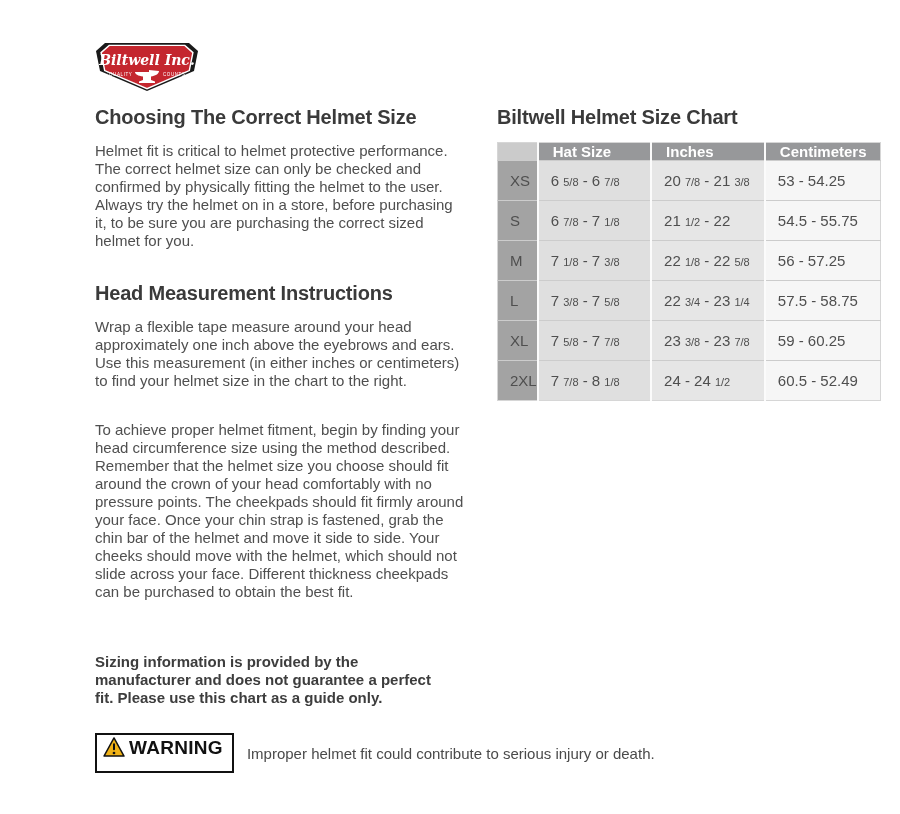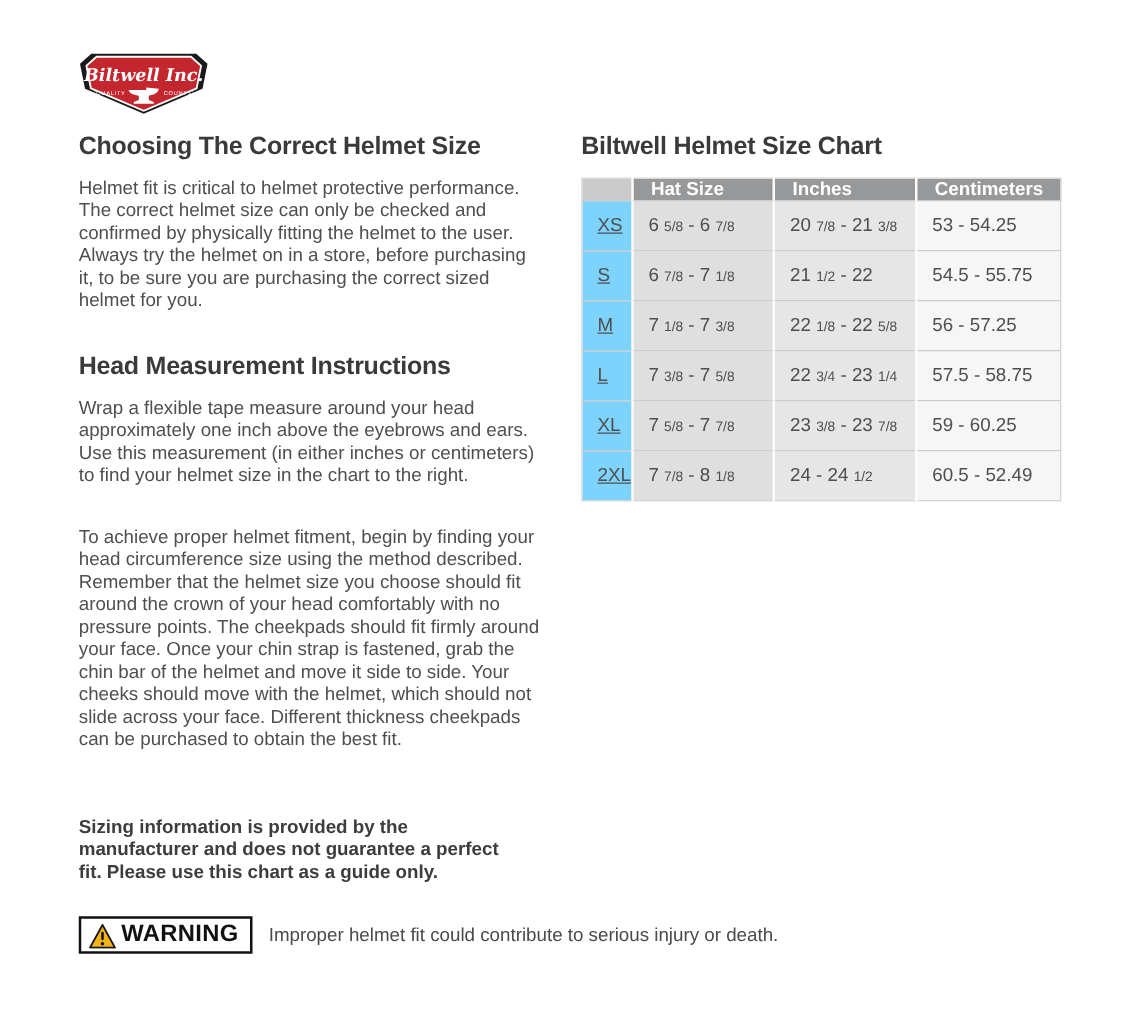--- a/index.html
+++ b/index.html
@@ -4,21 +4,21 @@
 <style>
   * { box-sizing: border-box; }
   html, body { margin: 0; padding: 0; }
   body {
     width: 900px; height: 814px;
     background: #ffffff;
     font-family: "Liberation Sans", sans-serif;
     color: #4f4f4f;
     overflow: hidden;
   }
-  .page { padding: 42px 30px 0 63px; }
+  .page { padding: 42px 30px 0 63px; margin-left: 32px; }
 
   
   .logo { width: 104px; height: 50px; }
   .logo svg { display: block; width: 104px; height: 50px; }
 
   
   .columns { display: flex; align-items: flex-start; margin-top: 13px; }
   .left-col  { width: 372px; flex: 0 0 372px; }
   .right-col { width: 384px; flex: 0 0 384px; margin-left: 30px; }
 
@@ -44,25 +44,25 @@
     width: 356px;
     font-size: 15px;
     line-height: 18px;
     font-weight: bold;
     color: #3d3d3d;
   }
 
   
   .warning-row { margin-top: 26px; display: flex; align-items: center; white-space: nowrap; }
   .warning-box {
-    display: inline-flex; align-items: flex-end;
+    display: inline-flex; align-items: flex-start;
     border: 2px solid #111111;
     background: #ffffff;
     padding: 2px 9px 2px 6px;
-    height: 30px;
+    height: 40px;
   }
   .warning-box .tri { width: 22px; height: 20px; margin-right: 4px; }
   .warning-label {
     font-size: 19px; font-weight: bold; color: #111111;
     letter-spacing: 0.3px;
   }
   .warning-text { margin-left: 13px; font-size: 15px; color: #4a4a4a; }
 
   
   .chart-title {
@@ -83,21 +83,21 @@
   table.size-chart thead th {
     background: #97989a;
     color: #ffffff;
     font-weight: bold;
     text-align: left;
     height: 16px;
     padding: 0 0 0 14px;
   }
   table.size-chart thead th.corner { background: #cbcbcb; width: 38px; padding: 0; }
   table.size-chart td { height: 40px; padding: 0 0 0 12px; }
-  td.c-size { background: #7dd3fc; width: 38px; padding-left: 8px; text-decoration: underline; }
+  td.c-size { background: #a3a3a3; width: 38px; padding-left: 8px; }
   td.c-hat  { background: #dfdfdf; width: 115px; }
   td.c-in   { background: #e6e6e6; width: 115px; }
   td.c-cm   { background: #f6f6f6; width: 116px; }
   span.frac { font-size: 11px; }
 </style>
 </head>
 <body>
 
 <div class="page">
 

